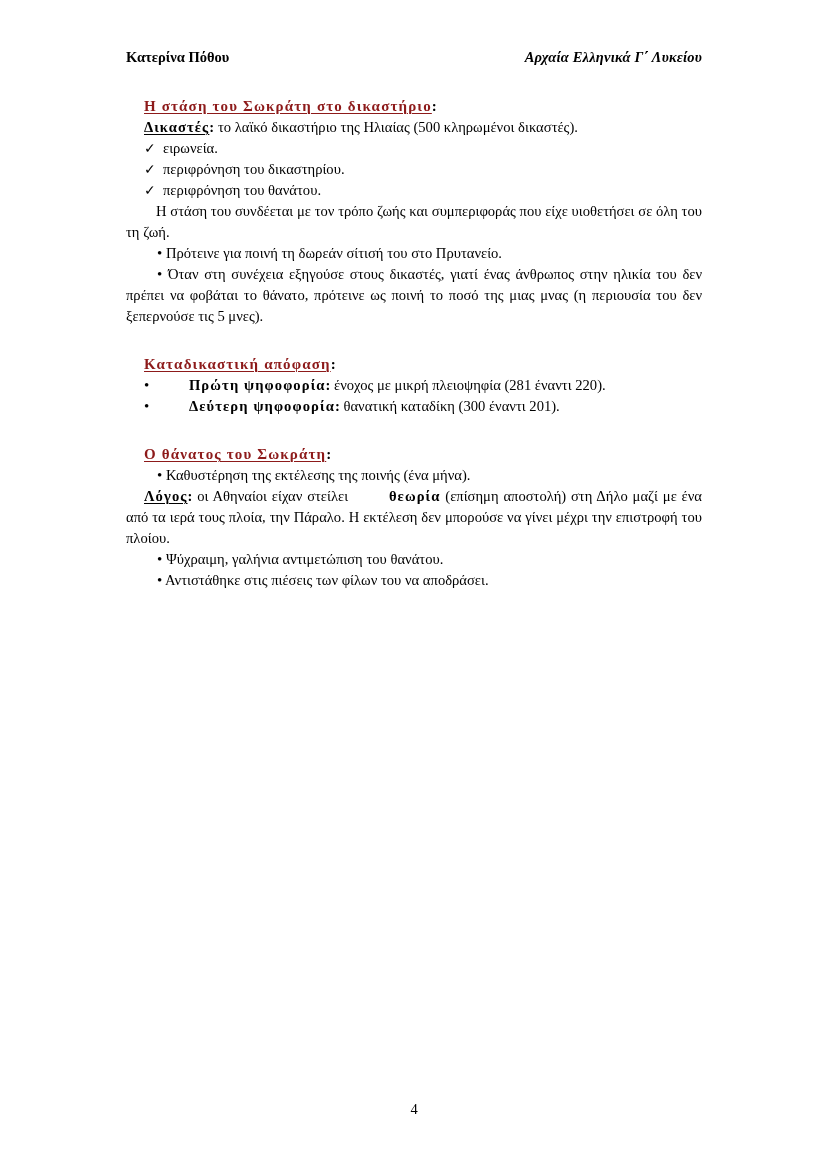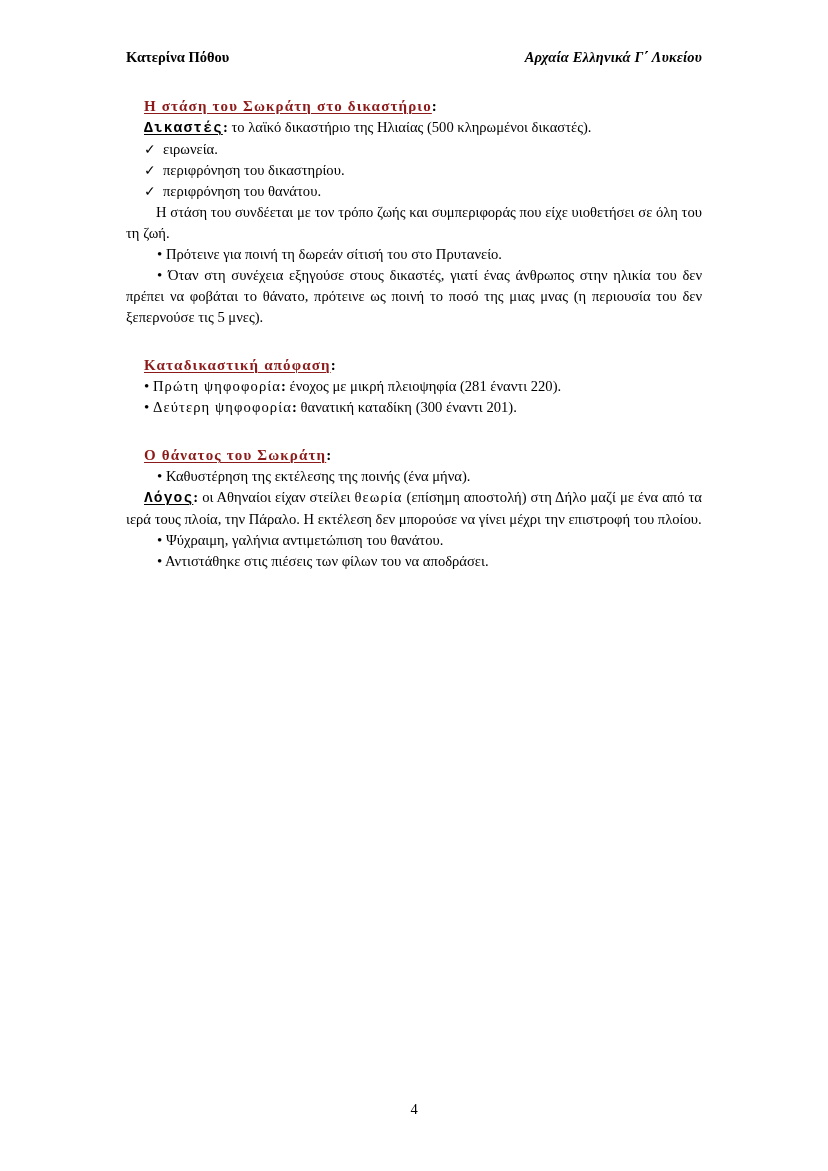--- a/index.html
+++ b/index.html
@@ -96,29 +96,29 @@
   p.label-line {
     text-indent: 18px;
   }
 
   .lbl {
     font-weight: bold;
     letter-spacing: 1.1px;
     text-decoration: underline;
     text-decoration-thickness: 1.1px;
     text-underline-offset: 2px;
-    font-family: Liberation Mono, monospace;
   }
   .lbl-colon {
     font-weight: bold;
     letter-spacing: 0;
   }
   .inline-bold {
-    font-weight: normal;
+    font-weight: bold;
     letter-spacing: 1.1px;
+    margin-left: 36px;
   }
 
   
   p.para {
     text-indent: 30px;
   }
 
   
   ul.checklist, ul.bullets {
     list-style: none;

